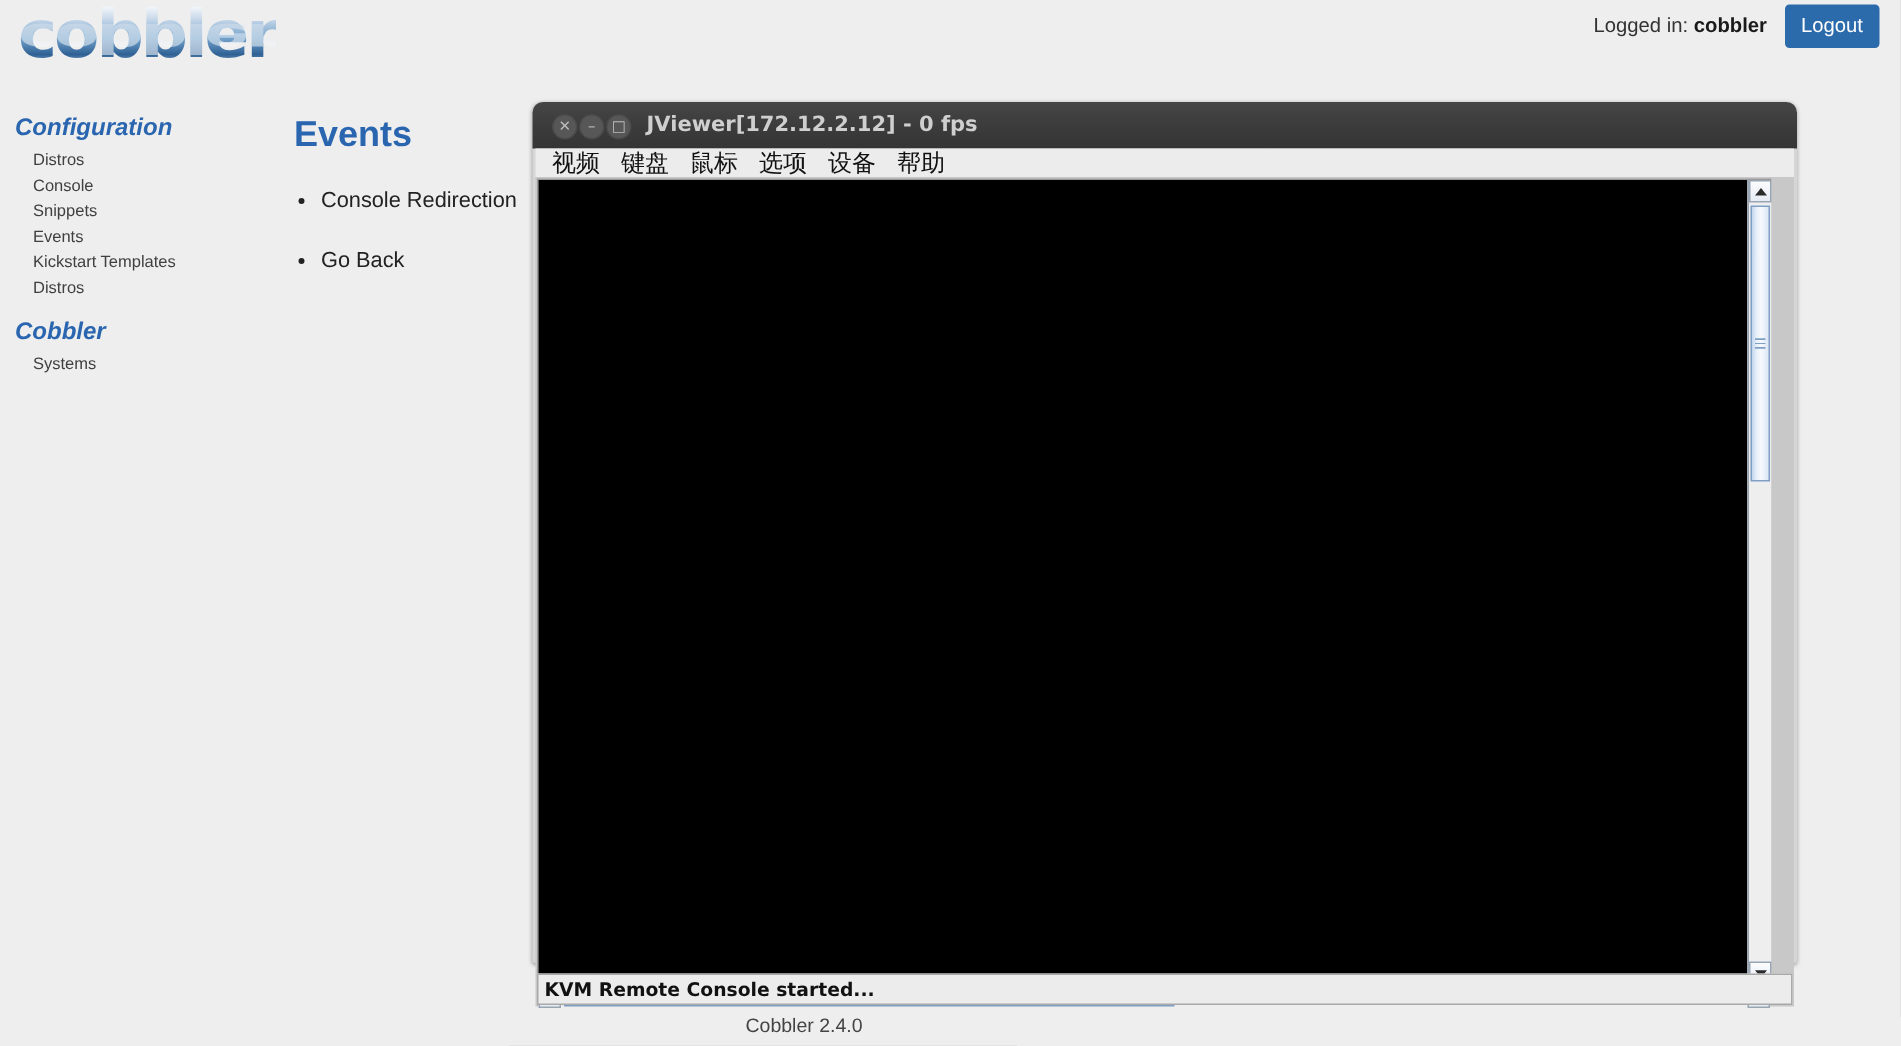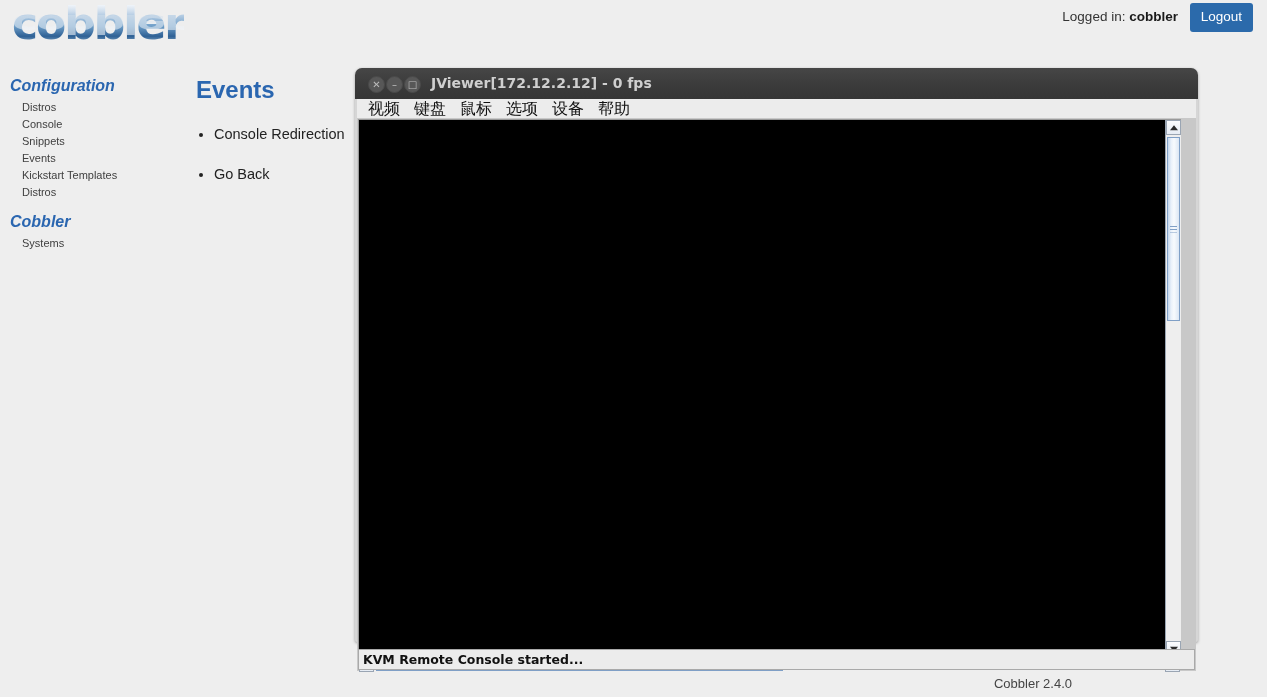--- a/index.html
+++ b/index.html
@@ -356,21 +356,21 @@
     font-family: "DejaVu Sans", sans-serif;
     white-space: nowrap;
   }
 
   
   #footer {
     position: absolute;
     left: 0;
     top: 676px;
     width: 1072px;
-    text-align: right;
+    text-align: center;
     font-size: 13px;
     color: #444444;
   }
 </style>
 </head>
 <body>
 
 <div id="header">
 
   <div id="logo">

